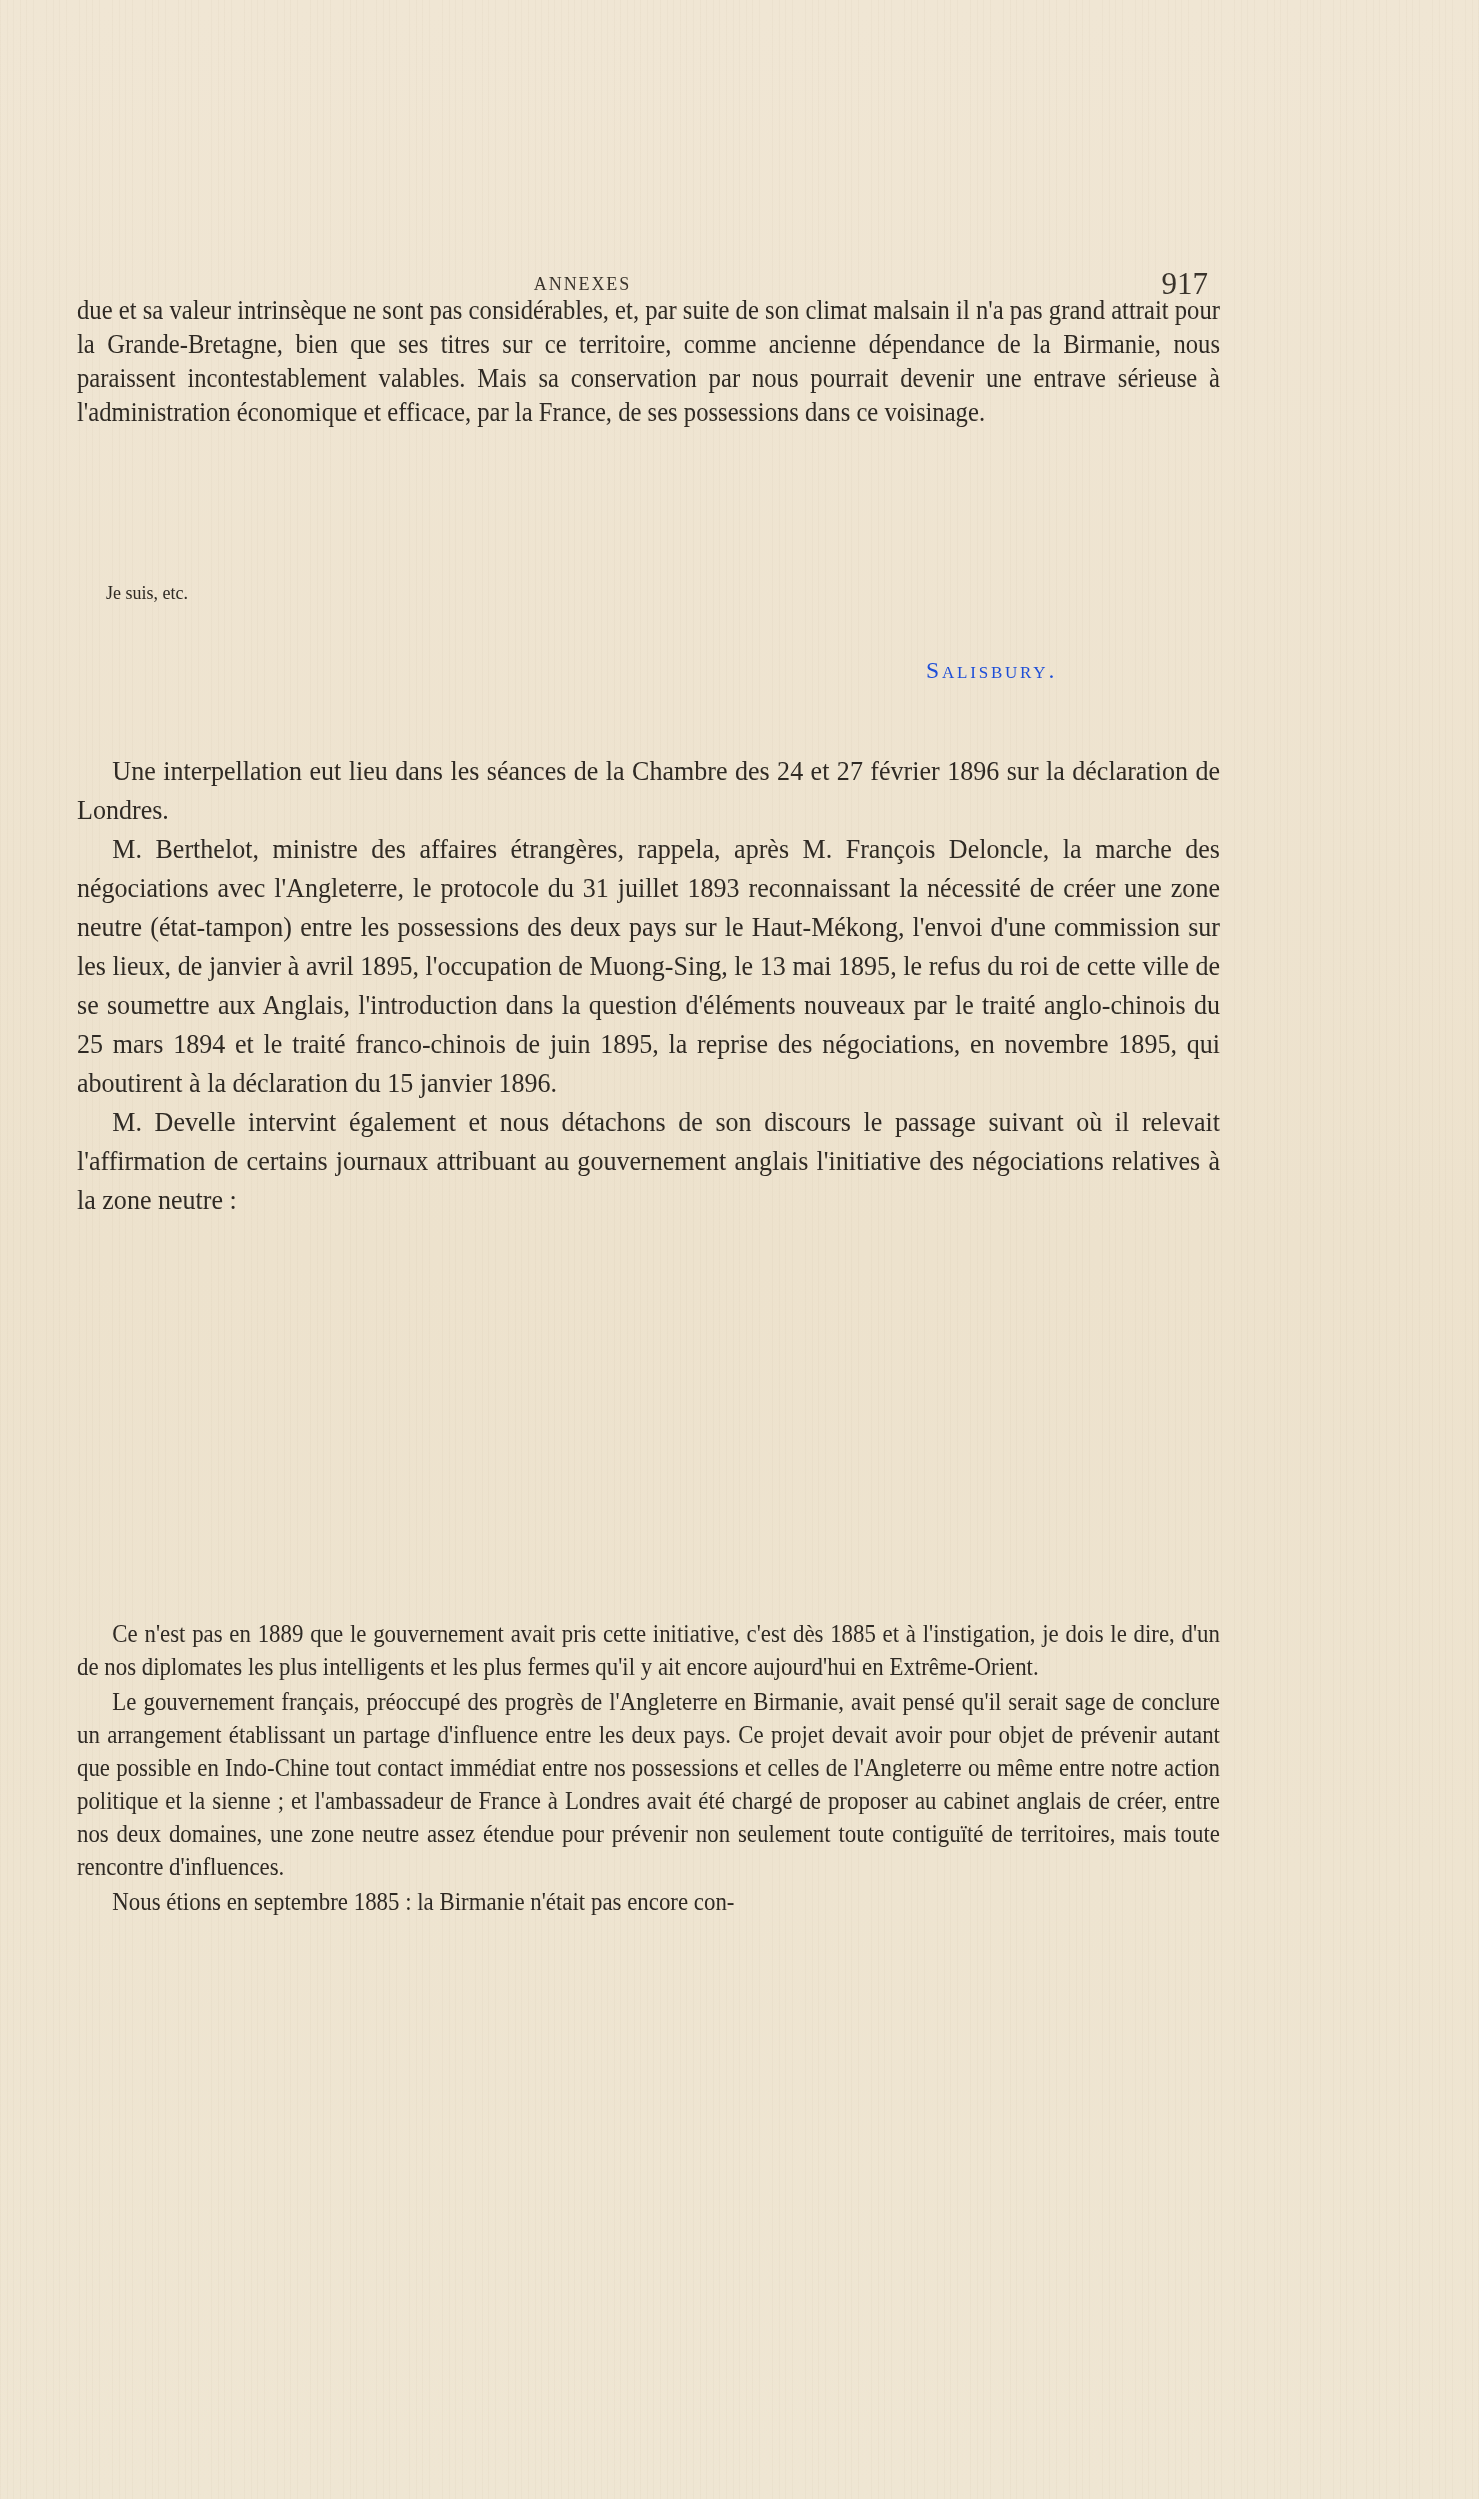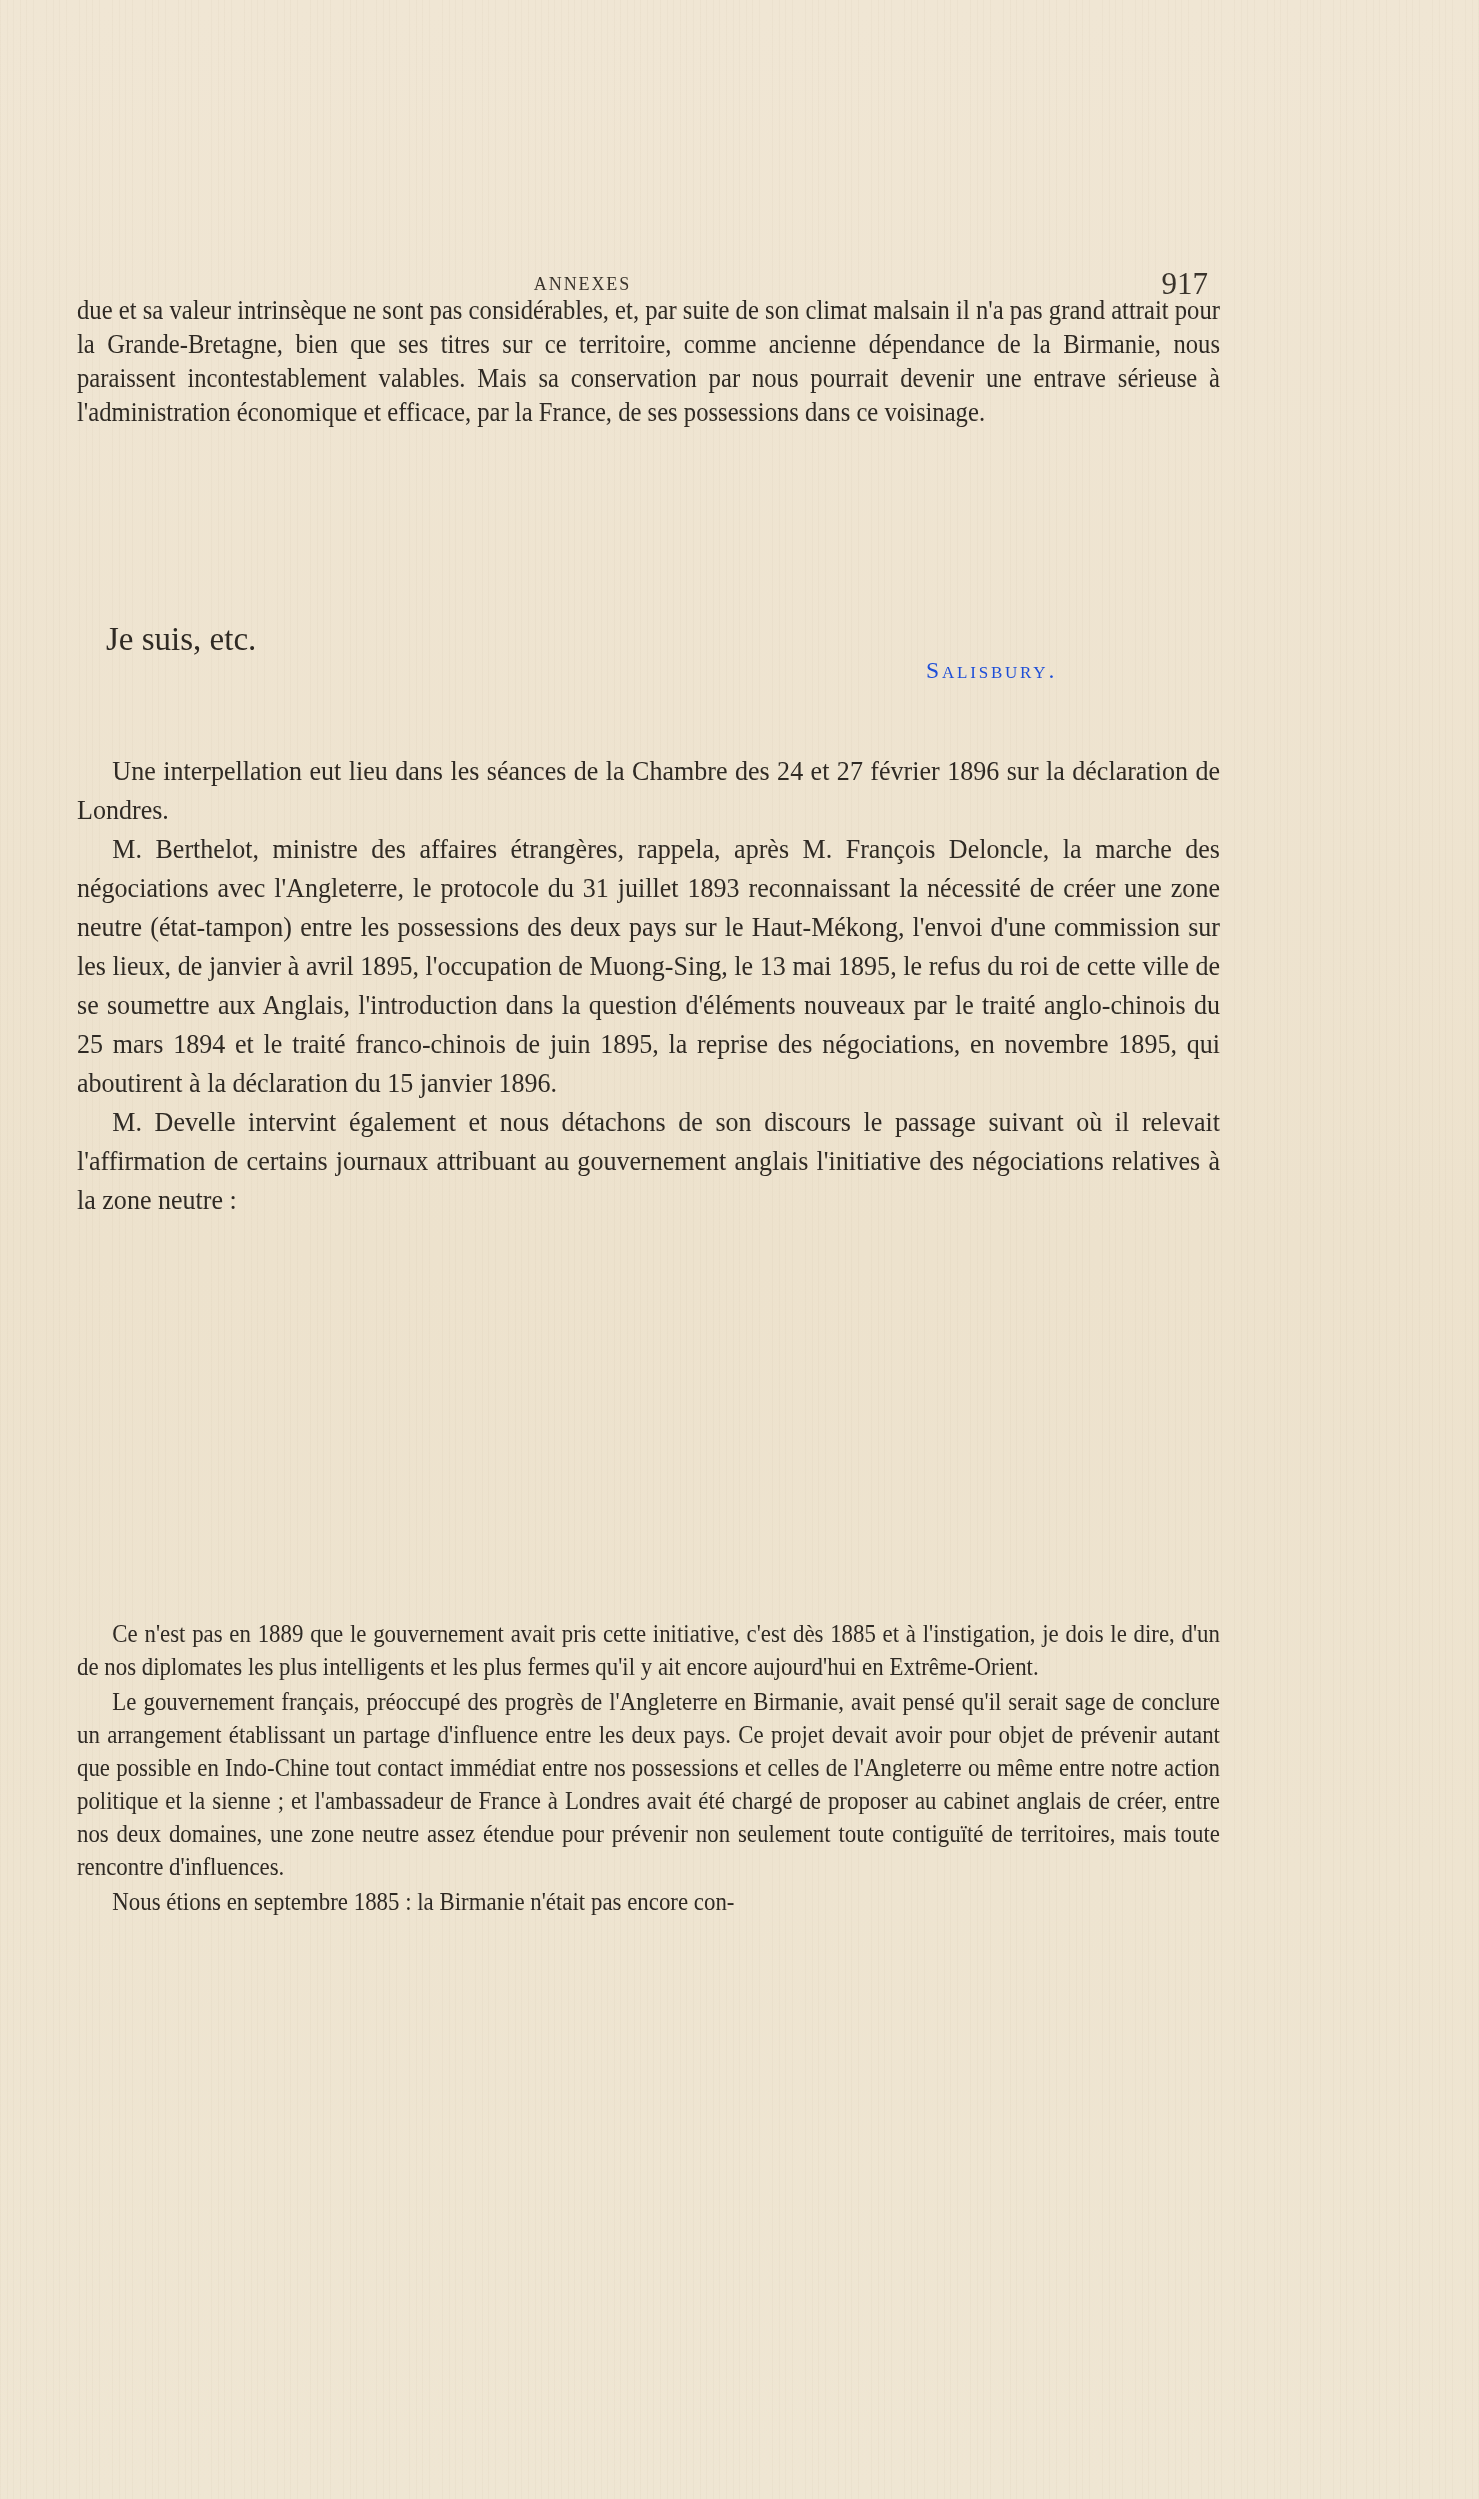--- a/index.html
+++ b/index.html
@@ -66,22 +66,22 @@
       text-indent: 38px;
     }
     .letter-block {
       top: 293px;
       font-size: 26.5px;
       line-height: 34px;
     }
     .closing {
       position: absolute;
       left: 106px;
-      top: 621px;
-      font-size: 33px;
+      top: 583px;
+      font-size: 18px;
     }
     .signature {
       position: absolute;
       left: 926px;
       top: 657px;
       font-size: 23.6px;
       letter-spacing: 2.8px;
       font-variant: small-caps;
       color: #1d4ed8;
     }

